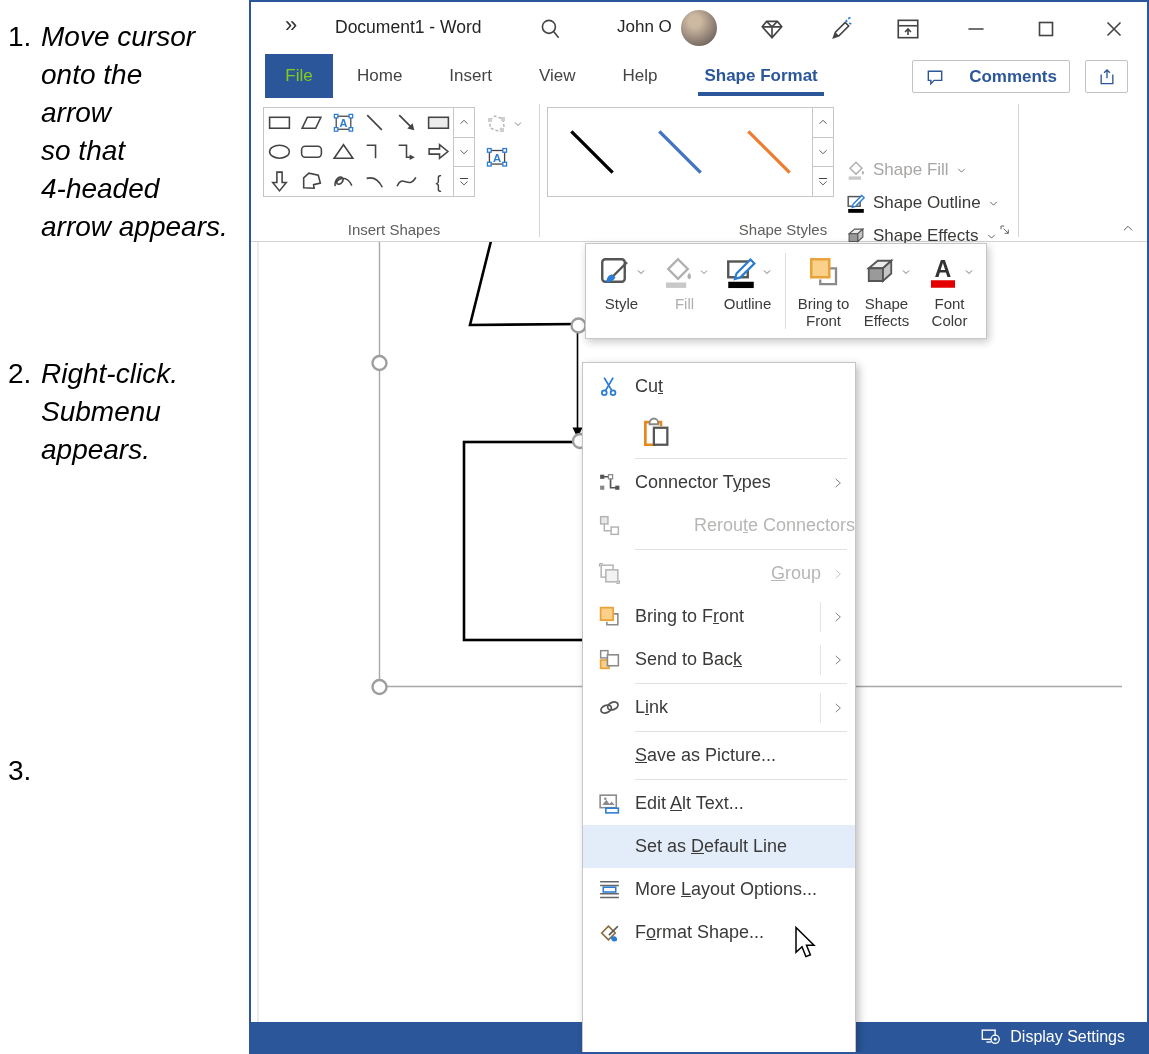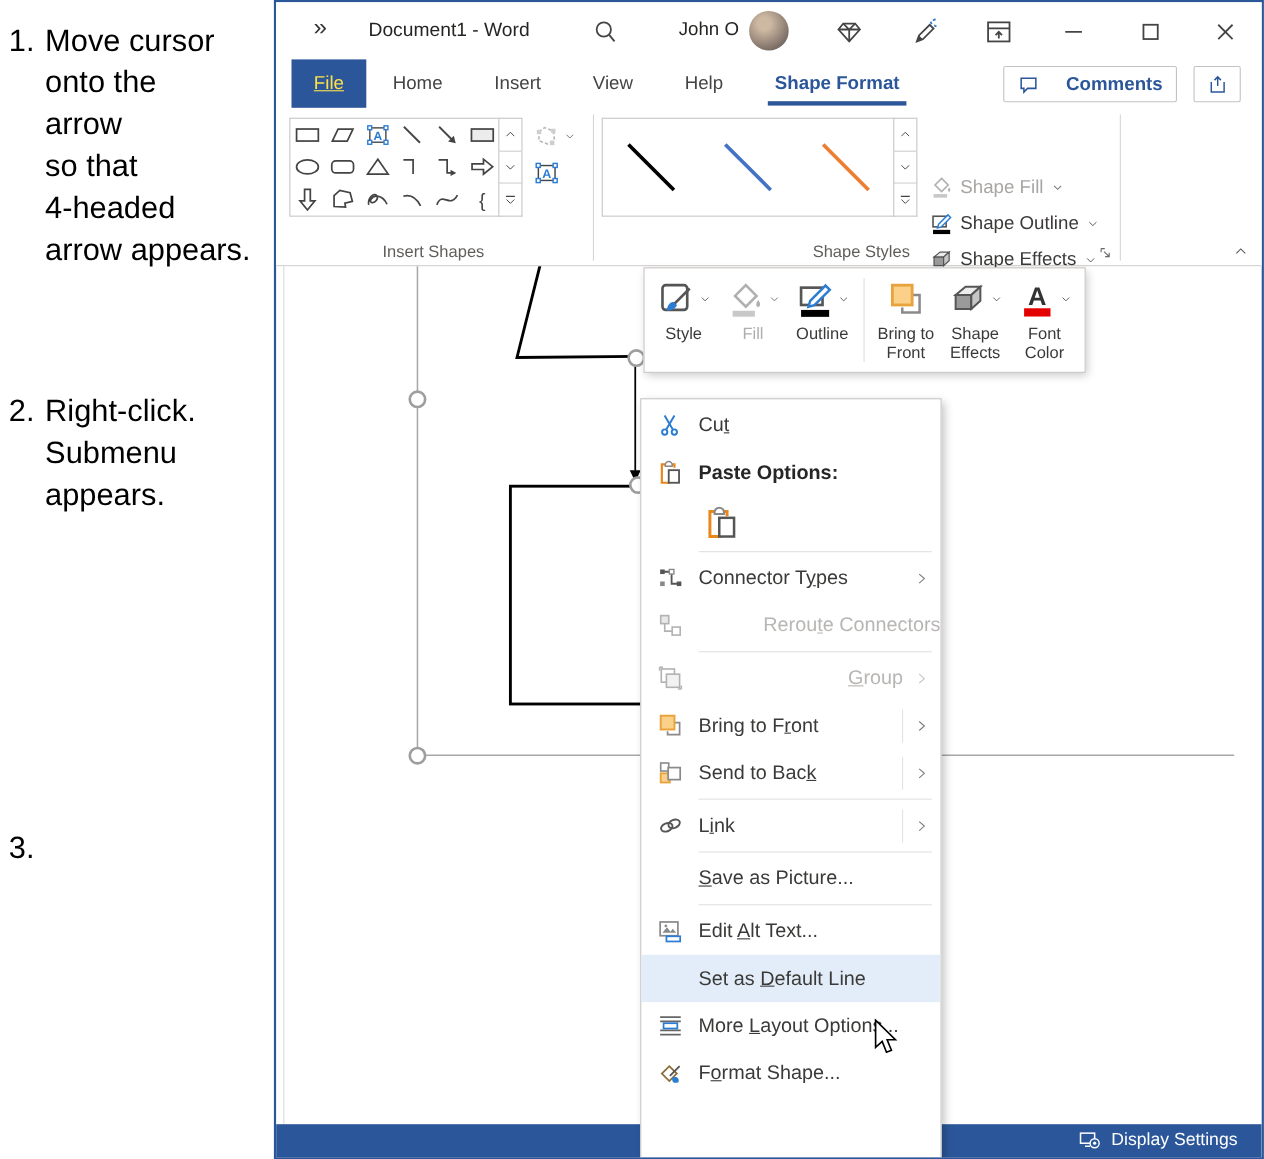--- a/index.html
+++ b/index.html
@@ -5,40 +5,40 @@
   html,body{margin:0;padding:0;}
   body{width:1149px;height:1054px;position:relative;background:#fff;
        font-family:"Liberation Sans",sans-serif;overflow:hidden;}
   .svg{display:inline-block;line-height:0;}
   .svg svg{width:100%;height:100%;display:block;}
 
   
   #instructions{position:absolute;left:0;top:0;width:249px;height:1054px;background:#fff;}
   .step{position:absolute;left:8px;display:flex;font-size:28px;line-height:38px;color:#000;}
   .step-num{width:33px;flex:none;}
-  .step-lines div{white-space:nowrap;}
+  .step-lines div{white-space:nowrap;font-style:italic;}
 
   
   #window{position:absolute;left:249px;top:0;width:900px;height:1054px;box-sizing:border-box;
           border:2px solid #2b579a;background:#fff;overflow:hidden;}
 
   
   .titlebar{position:absolute;left:0;top:0;width:896px;height:52px;background:#fff;z-index:4;}
   .tb{position:absolute;top:14px;}
   .tb-chevrons{left:34px;top:10px;font-size:22px;color:#333;letter-spacing:-2px;}
   .tb-title{left:84px;top:15px;font-size:17.5px;color:#252423;}
   .tb-user{left:366px;top:15px;font-size:17px;color:#252423;}
   .tb-avatar{left:430px;top:8px;width:36px;height:36px;border-radius:50%;
      background:radial-gradient(circle at 38% 32%,#cdb9a2 0 18%,#97867a 55%,#4f4a45 100%);}
   .tb-ic{width:26px;height:26px;}
 
   
   .tabrow{position:absolute;left:0;top:52px;width:896px;height:46px;background:#fff;z-index:4;}
-  .file-tab{position:absolute;left:14px;top:0;width:68px;height:44px;background:#2b579a;color:#fde047;
-            font-size:17px;display:flex;align-items:center;justify-content:center;text-decoration:underline;}
+  .file-tab{position:absolute;left:14px;top:0;width:68px;height:44px;background:#2b579a;color:#84cc16;
+            font-size:17px;display:flex;align-items:center;justify-content:center;}
   .tabs{position:absolute;left:104px;top:0;height:44px;display:flex;align-items:center;}
   .tab{font-size:17px;color:#444;margin-right:43px;position:relative;padding:10px 2px;}
   .tab.selected{color:#2b579a;font-weight:bold;}
   .tab.selected::after{content:"";position:absolute;left:-4px;right:-4px;bottom:0;height:4px;background:#2b579a;}
   .comments-btn{position:absolute;right:77px;top:6px;height:31px;border:1px solid #c3c3c3;border-radius:2px;
      display:flex;align-items:center;padding:0 12px;color:#2b579a;font-size:17px;font-weight:bold;gap:24px;background:#fff;}
   .share-btn{position:absolute;right:19px;top:6px;width:41px;height:31px;border:1px solid #c3c3c3;border-radius:2px;
      display:flex;align-items:center;justify-content:center;background:#fff;}
 
   
@@ -636,33 +636,20 @@
           <span class="svg ">
             <svg viewBox="0 0 24 24">
               <circle cx="7" cy="18" r="2.3" fill="none" stroke="#2b7cd3" stroke-width="1.7"></circle>
               <circle cx="15.4" cy="18" r="2.3" fill="none" stroke="#2b7cd3" stroke-width="1.7"></circle>
               <path d="M8.2 16 L15.5 3.5 M14.2 16 L6.9 3.5" stroke="#2b7cd3" stroke-width="1.7" fill="none"></path>
             </svg>
           </span>
         </div>
         <div class="menu-label">Cu<span class="u">t</span></div>
       </div>
-      <div class="menu-row">
-        <div class="menu-icon">
-          <span class="svg ">
-            <svg viewBox="0 0 24 24">
-              <path d="M8 5 H4.5 v16 H12" fill="none" stroke="#e8871a" stroke-width="1.9"></path>
-              <path d="M13 5 h2.5 v3" fill="none" stroke="#e8871a" stroke-width="1.9"></path>
-              <path d="M7.5 5.5 a3 3 0 0 1 6 0 v1 h-6z" fill="#fff" stroke="#888" stroke-width="1.3"></path>
-              <rect x="10.5" y="10" width="9" height="11" fill="#fff" stroke="#555" stroke-width="1.6"></rect>
-            </svg>
-          </span>
-        </div>
-        <div class="menu-label bold">Paste Options:</div>
-      </div>
       <div class="paste-row">
         <span class="svg ">
           <svg viewBox="0 0 24 24">
             <path d="M8 5 H4.5 v16 H12" fill="none" stroke="#e8871a" stroke-width="1.9"></path>
             <path d="M13 5 h2.5 v3" fill="none" stroke="#e8871a" stroke-width="1.9"></path>
             <path d="M7.5 5.5 a3 3 0 0 1 6 0 v1 h-6z" fill="#fff" stroke="#888" stroke-width="1.3"></path>
             <rect x="10.5" y="9" width="9.5" height="12" fill="#fff" stroke="#555" stroke-width="1.6"></rect>
           </svg>
         </span>
       </div>

